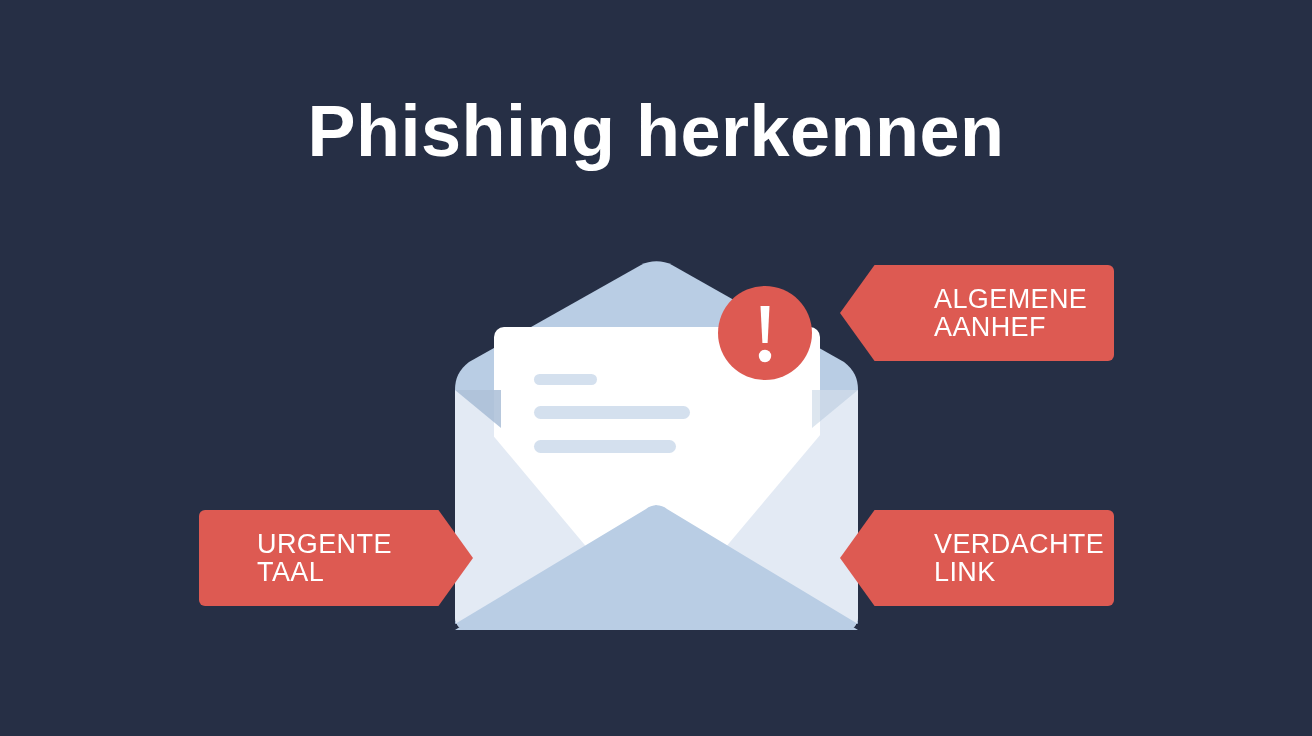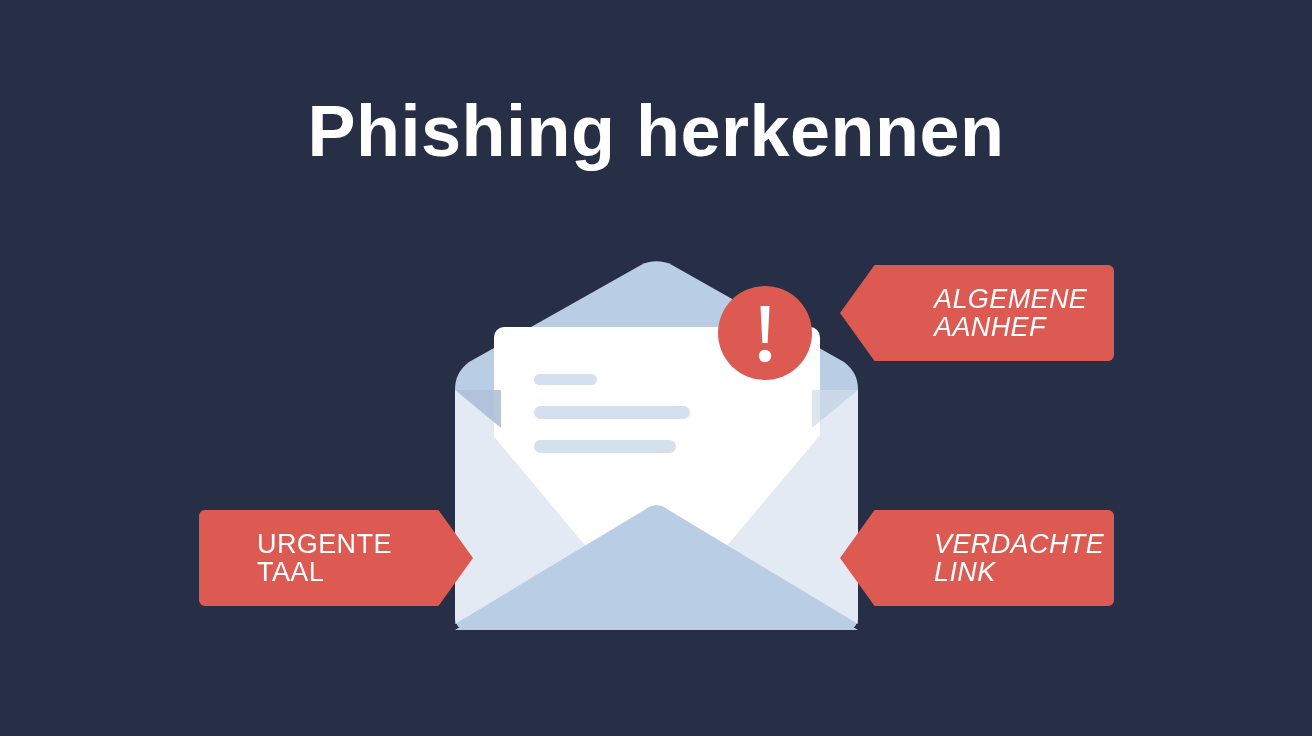--- a/index.html
+++ b/index.html
@@ -93,21 +93,20 @@
     background: #dd5a52;
     clip-path: polygon(0 0, 28% 0, 100% 50%, 28% 100%, 0 100%);
     border-radius: 0 6px 6px 0;
   }
 
   
   .tag-right {
     background: #dd5a52;
     border-radius: 0 6px 6px 0;
     justify-content: flex-start;
-    font-style: italic;
   }
   .tag-right .tag-label {
     padding-left: 58px;
     text-align: left;
   }
   .tag-right::before {
     content: "";
     position: absolute;
     left: -36px;
     top: 0;

